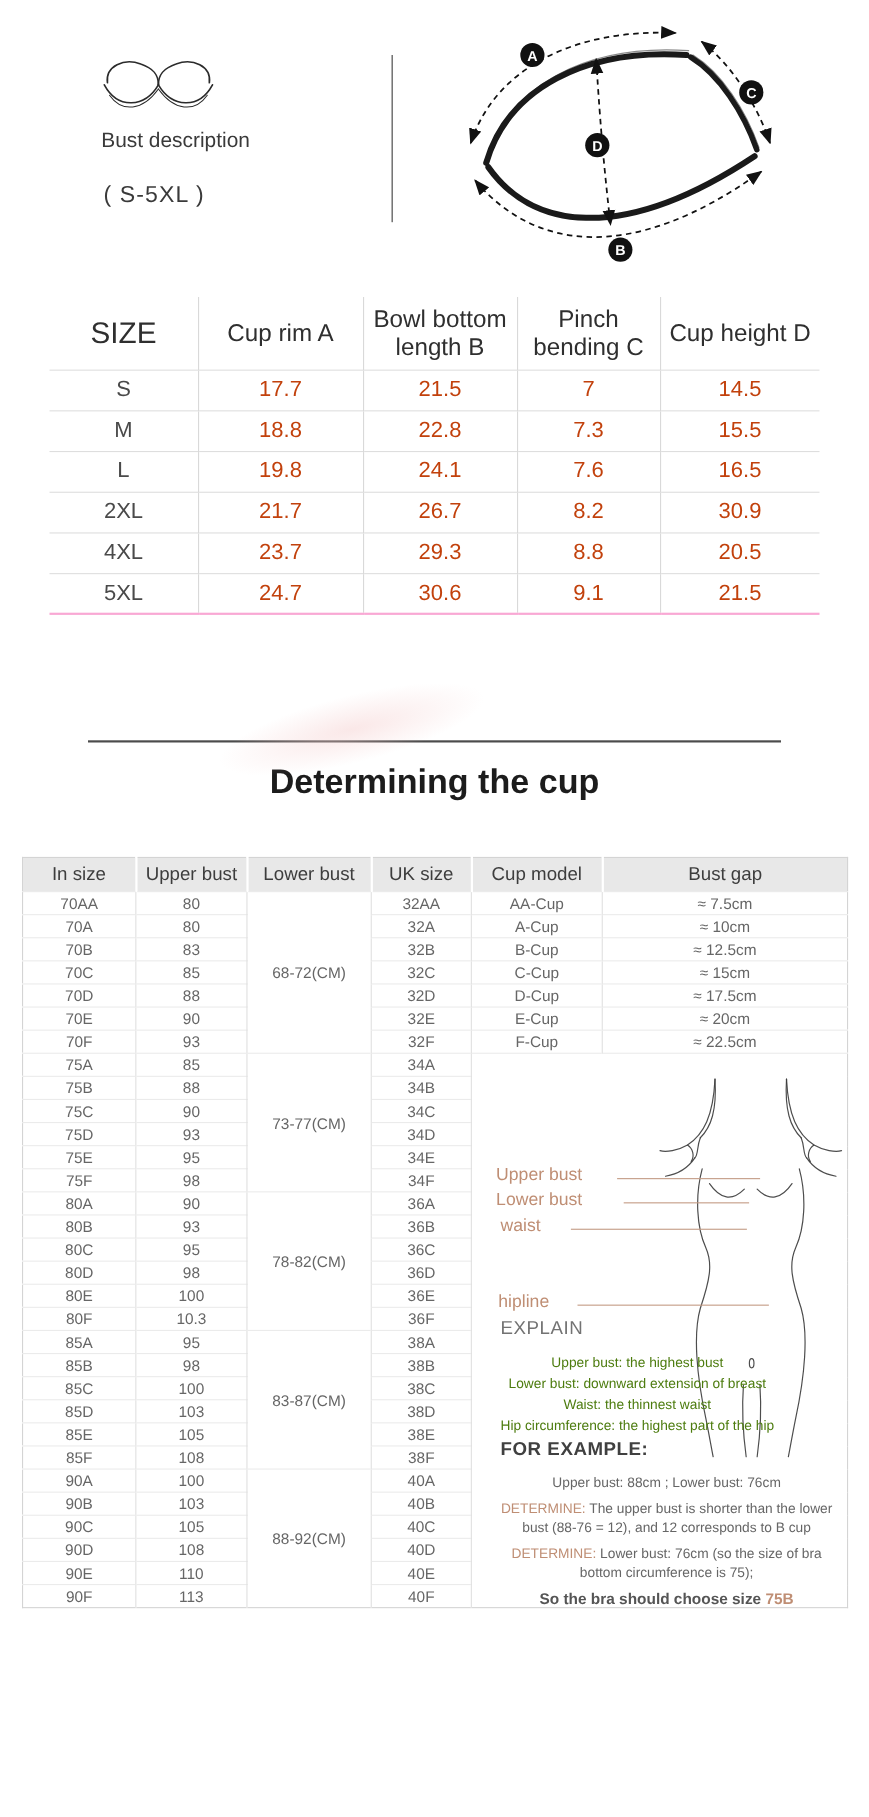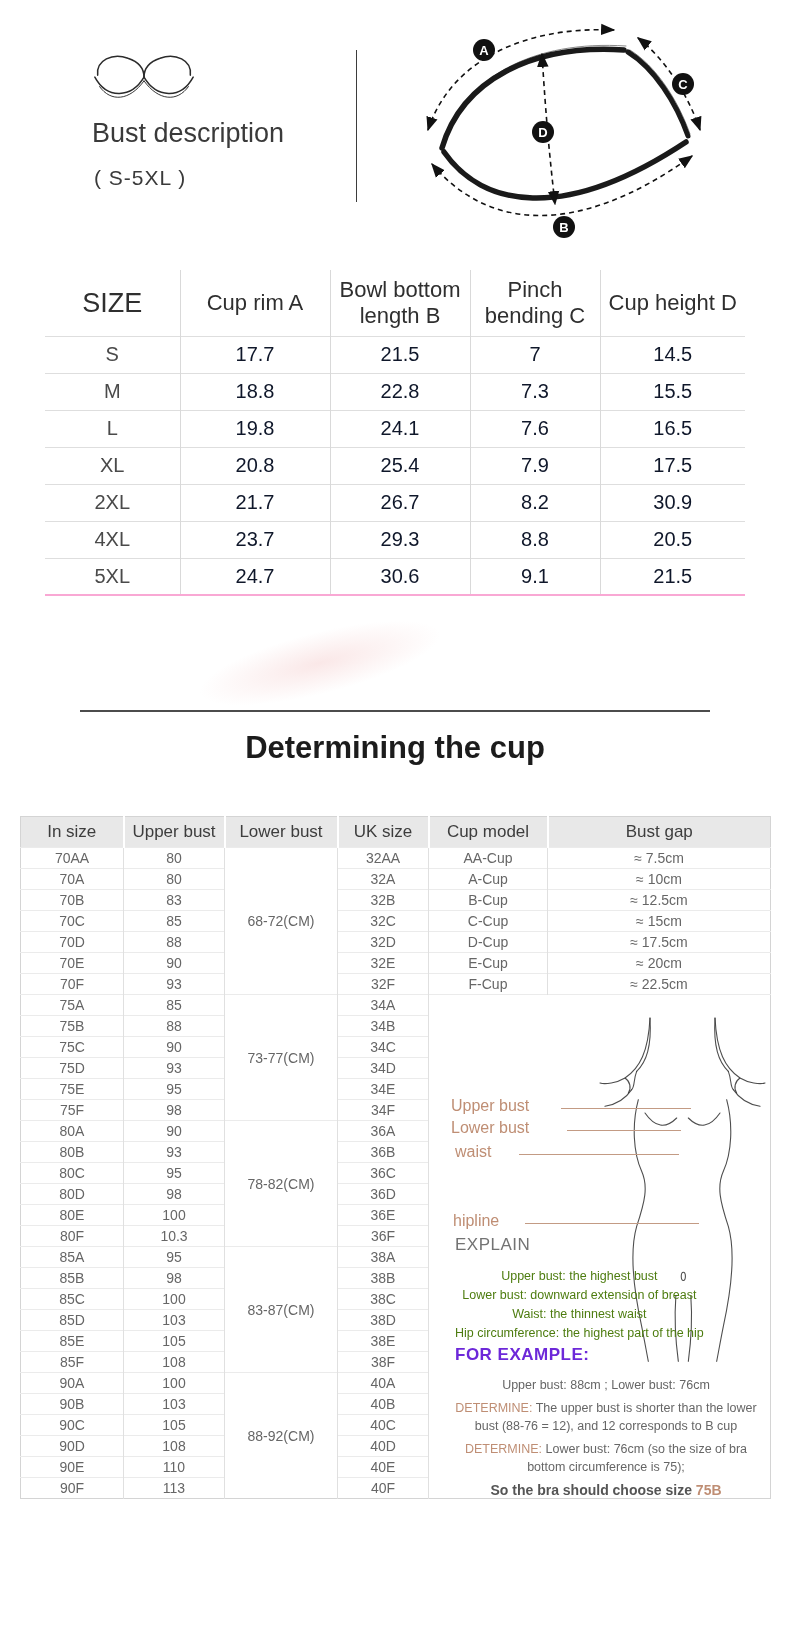--- a/index.html
+++ b/index.html
@@ -6,38 +6,38 @@
   html,body { background:#fff; }
   body {
     width: 790px; min-height: 1652px; margin: 0 auto; position: relative;
     font-family: "Liberation Sans", "DejaVu Sans", sans-serif;
     -webkit-font-smoothing: antialiased;
   }
 
   
   .top-section { position: relative; height: 252px; }
   .bra-icon { position: absolute; left: 92px; top: 48px; }
-  .page-title { position: absolute; left: 92px; top: 118px; font-size: 27px; color: #3a3a3a; }
+  .page-title { position: absolute; left: 92px; top: 118px; font-size: 19px; color: #3a3a3a; }
   .page-subtitle { position: absolute; left: 94px; top: 166px; font-size: 21px; color: #3a3a3a; letter-spacing: 1px; }
   .v-divider { position: absolute; left: 356px; top: 50px; width: 1px; height: 152px; background: #3d3d3d; }
   .cup-diagram { position: absolute; left: 392px; top: 10px; }
 
   
   .size-table-wrap { margin: 18px 45px 0 45px; }
   table.size-table { width: 700px; border-collapse: collapse; table-layout: fixed; }
   table.size-table th, table.size-table td {
     border-right: 1px solid #d9d9d9; text-align: center; font-weight: normal;
   }
   table.size-table th:last-child, table.size-table td:last-child { border-right: none; }
   table.size-table thead th {
     height: 66px; font-size: 22px; line-height: 26px; color: #2f2f2f; vertical-align: middle; padding: 0 6px;
   }
   table.size-table thead th:first-child { font-size: 27px; }
   table.size-table tbody td {
-    height: 37px; font-size: 20px; color: #0f172a;
+    height: 37px; font-size: 20px; color: #c2410c;
     border-top: 1px solid #dedede; vertical-align: middle;
   }
   table.size-table tbody tr:last-child td { border-bottom: 2px solid #f9a8d4; }
   table.size-table tbody td:first-child { color: #4a4a4a; }
 
   .watermark {
     position: absolute; left: 195px; top: 632px; width: 250px; height: 62px;
     background: radial-gradient(ellipse at center, rgba(244,203,203,0.45), rgba(244,203,203,0) 70%);
     transform: rotate(-14deg); pointer-events: none;
   }
@@ -63,21 +63,21 @@
   table.cup-table tbody td.diagram-cell { padding: 0; position: relative; vertical-align: top; background: #fff; }
 
   
   .diagram-content { position: absolute; inset: 0; overflow: hidden; }
   .body-figure { position: absolute; left: 166px; top: 18px; }
   .tan { color: #bf8e74; }
   .measure-label { position: absolute; font-size: 16px; color: #bf8e74; white-space: nowrap; }
   .measure-line { position: absolute; height: 1px; background: #c39b84; }
   .explain-title { position: absolute; left: 26px; top: 242px; font-size: 17px; font-weight: normal; color: #737373; letter-spacing: .5px; }
   .explain-lines { position: absolute; left: 26px; top: 272px; font-size: 12.5px; color: #4d7c0f; line-height: 19px; }
-  .example-title { position: absolute; left: 26px; top: 352px; font-size: 17px; font-weight: bold; color: #6d28d9; letter-spacing: .5px; }
+  .example-title { position: absolute; left: 26px; top: 352px; font-size: 17px; font-weight: bold; color: #404040; letter-spacing: .5px; }
   .example-block { position: absolute; left: 26px; top: 381px; width: 302px; font-size: 12.5px; color: #666; line-height: 18px; }
   .example-block .ex-line { margin-bottom: 5px; }
   .example-block .det-label { color: #bf8e74; }
   .example-block .conclusion { font-size: 14px; font-weight: bold; color: #555; margin-top: 2px; }
   .example-block .conclusion .tan { font-weight: bold; }
 
   svg .thick { fill: none; stroke: #1a1a1a; stroke-linecap: round; }
   svg .thin  { fill: none; stroke: #8a8a8a; stroke-width: 1; stroke-linecap: round; }
   svg .dash  { fill: none; stroke: #111; stroke-width: 1.6; stroke-dasharray: 5 4; }
   svg .lbl-circle { fill: #111; }
@@ -174,27 +174,20 @@
           <td>22.8</td>
           <td>7.3</td>
           <td>15.5</td>
         </tr>
         <tr>
           <td>L</td>
           <td>19.8</td>
           <td>24.1</td>
           <td>7.6</td>
           <td>16.5</td>
-        </tr>
-        <tr>
-          <td>XL</td>
-          <td>20.8</td>
-          <td>25.4</td>
-          <td>7.9</td>
-          <td>17.5</td>
         </tr>
         <tr>
           <td>2XL</td>
           <td>21.7</td>
           <td>26.7</td>
           <td>8.2</td>
           <td>30.9</td>
         </tr>
         <tr>
           <td>4XL</td>

